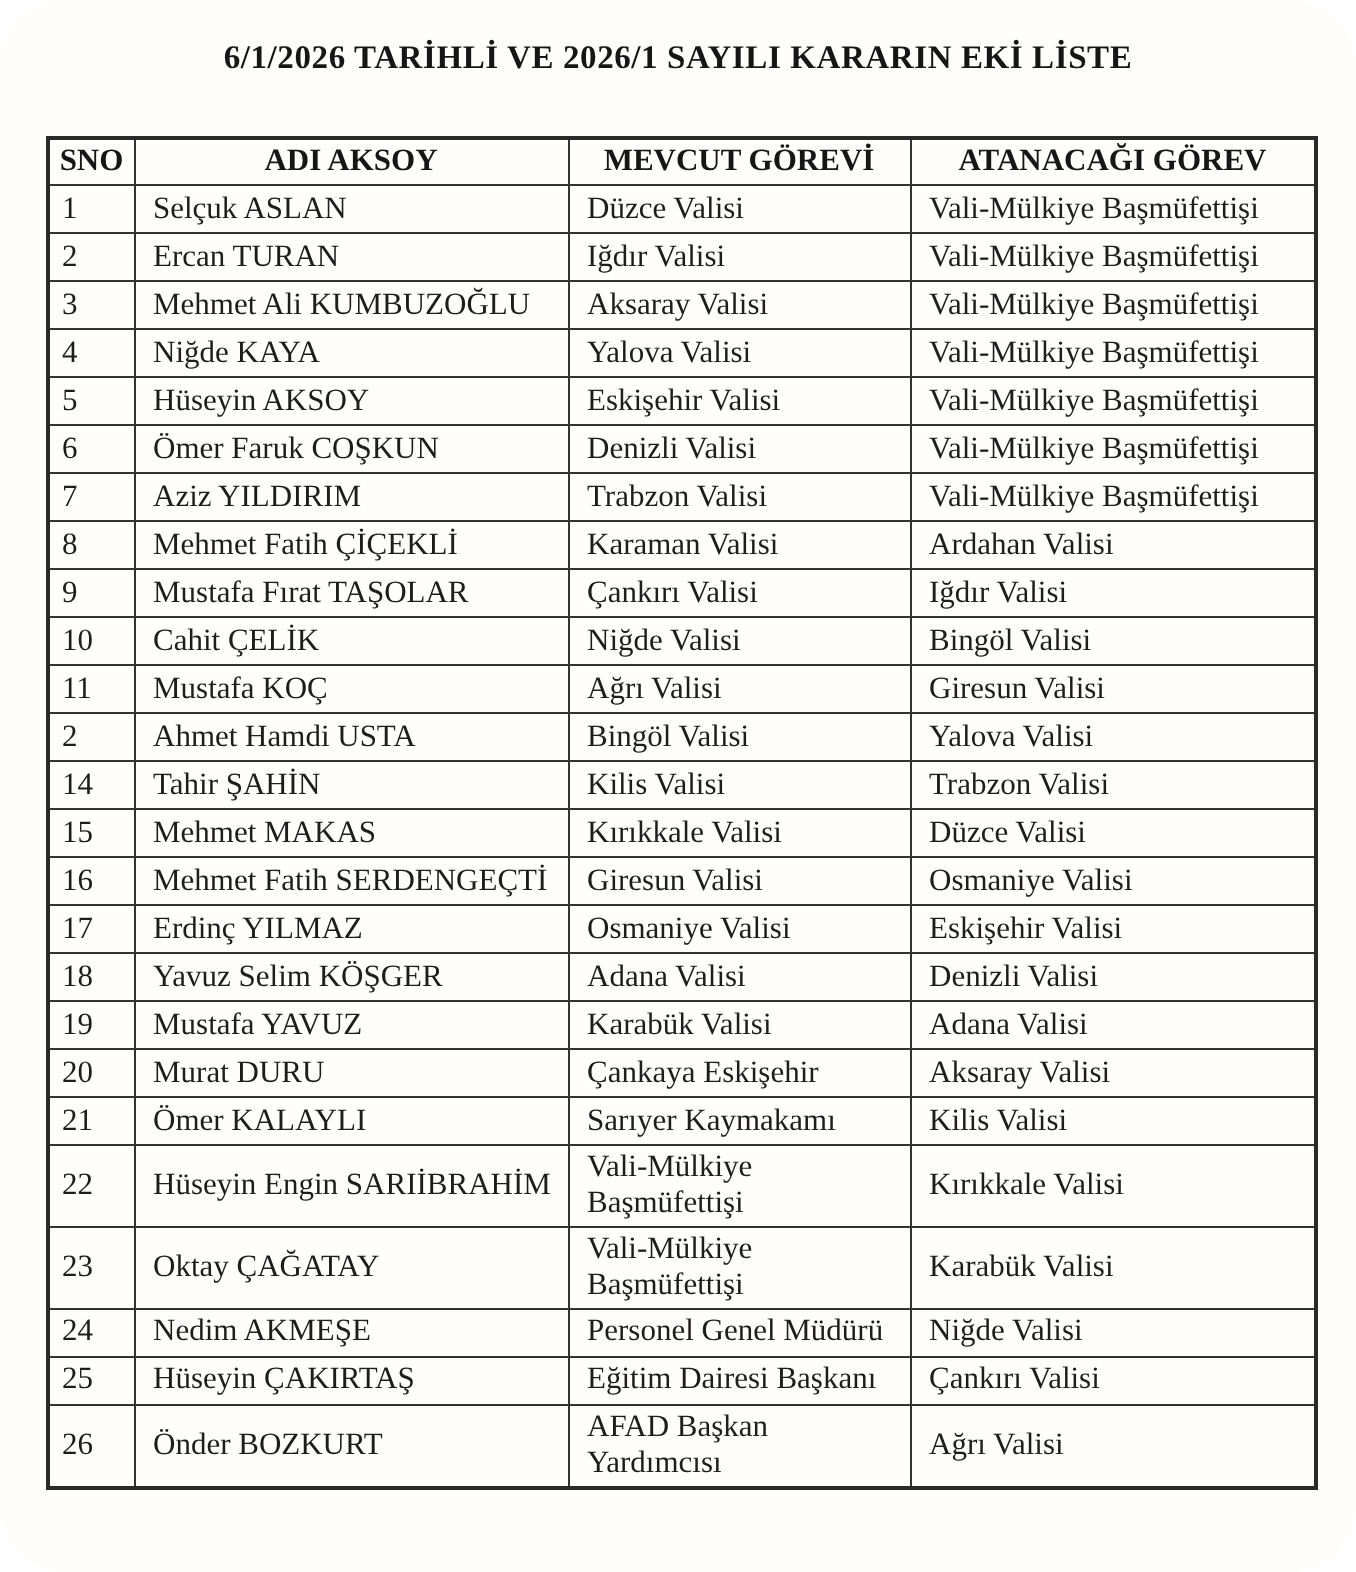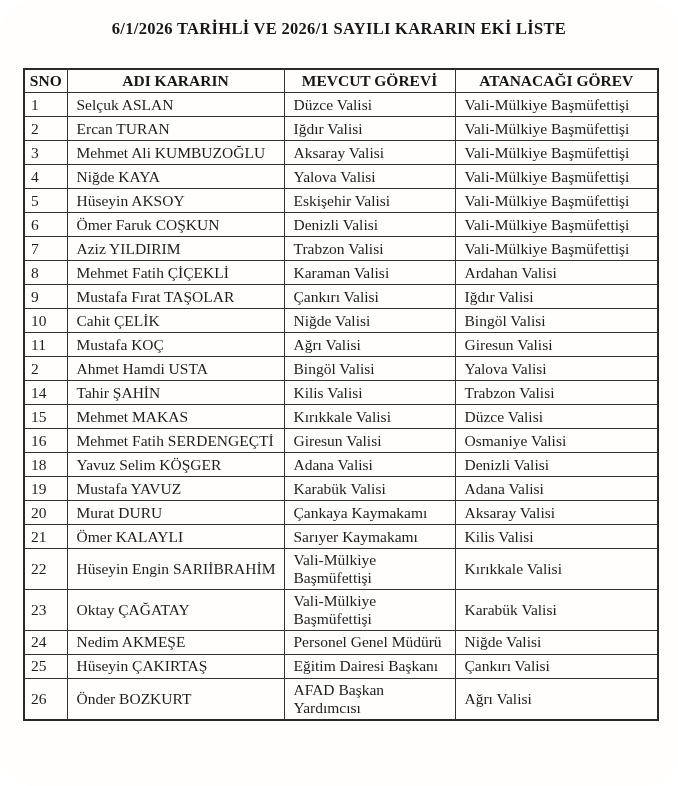--- a/index.html
+++ b/index.html
@@ -79,21 +79,21 @@
   <table class="decree-table">
     <colgroup>
       <col class="c-sno">
       <col class="c-name">
       <col class="c-cur">
       <col class="c-new">
     </colgroup>
     <thead>
       <tr>
         <th>SNO</th>
-        <th>ADI KARARIN</th>
+        <th>ADI AKSOY</th>
         <th>MEVCUT GÖREVİ</th>
         <th>ATANACAĞI GÖREV</th>
       </tr>
     </thead>
     <tbody>
         <tr>
           <td class="col-sno">1</td>
           <td class="col-name">Selçuk ASLAN</td>
           <td class="col-cur">Düzce Valisi</td>
           <td class="col-new">Vali-Mülkiye Başmüfettişi</td>
@@ -176,35 +176,41 @@
           <td class="col-cur">Kırıkkale Valisi</td>
           <td class="col-new">Düzce Valisi</td>
         </tr>
         <tr>
           <td class="col-sno">16</td>
           <td class="col-name">Mehmet Fatih SERDENGEÇTİ</td>
           <td class="col-cur">Giresun Valisi</td>
           <td class="col-new">Osmaniye Valisi</td>
         </tr>
         <tr>
+          <td class="col-sno">17</td>
+          <td class="col-name">Erdinç YILMAZ</td>
+          <td class="col-cur">Osmaniye Valisi</td>
+          <td class="col-new">Eskişehir Valisi</td>
+        </tr>
+        <tr>
           <td class="col-sno">18</td>
           <td class="col-name">Yavuz Selim KÖŞGER</td>
           <td class="col-cur">Adana Valisi</td>
           <td class="col-new">Denizli Valisi</td>
         </tr>
         <tr>
           <td class="col-sno">19</td>
           <td class="col-name">Mustafa YAVUZ</td>
           <td class="col-cur">Karabük Valisi</td>
           <td class="col-new">Adana Valisi</td>
         </tr>
         <tr>
           <td class="col-sno">20</td>
           <td class="col-name">Murat DURU</td>
-          <td class="col-cur">Çankaya Kaymakamı</td>
+          <td class="col-cur">Çankaya Eskişehir</td>
           <td class="col-new">Aksaray Valisi</td>
         </tr>
         <tr>
           <td class="col-sno">21</td>
           <td class="col-name">Ömer KALAYLI</td>
           <td class="col-cur">Sarıyer Kaymakamı</td>
           <td class="col-new">Kilis Valisi</td>
         </tr>
         <tr>
           <td class="col-sno">22</td>

